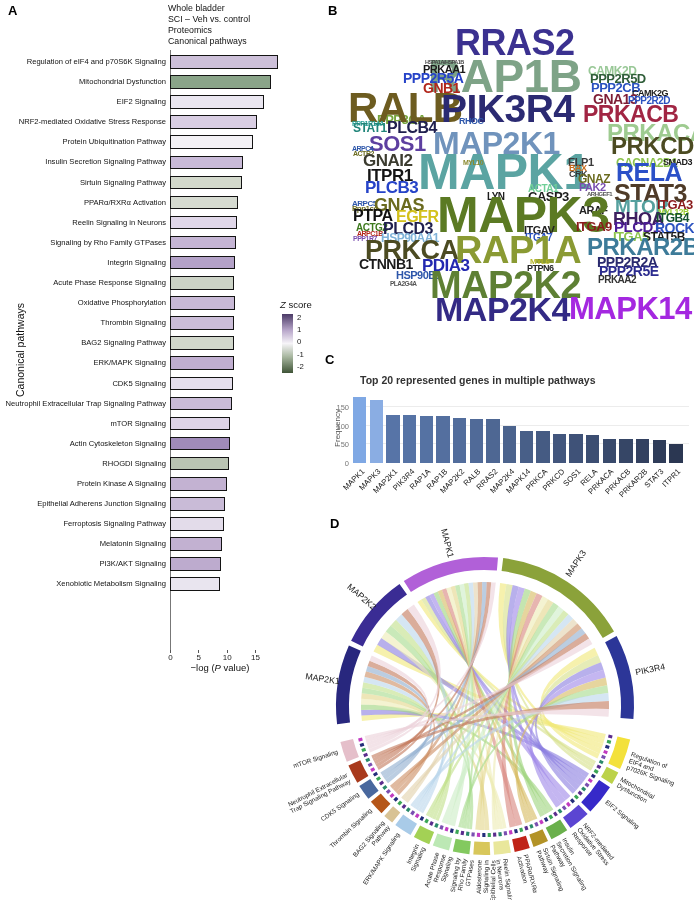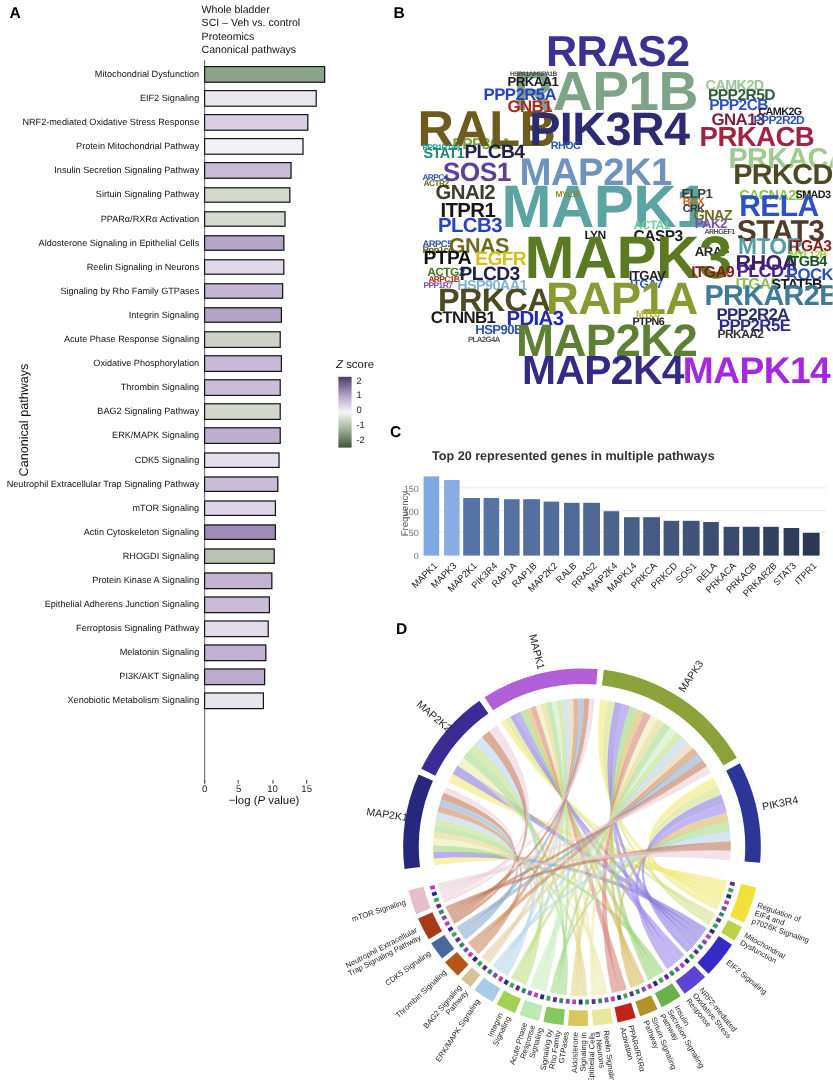--- a/index.html
+++ b/index.html
@@ -52,65 +52,65 @@
   <div id="a-title">
       <div>Whole bladder</div>
       <div>SCI – Veh vs. control</div>
       <div>Proteomics</div>
       <div>Canonical pathways</div>
     </div>
   <div id="a-ylabel">Canonical pathways</div>
   <div id="a-axis"></div>
   <div id="a-rows">
       <div class="a-row">
+        <div class="a-lab">Regulation of eIF4 and p70S6K Signaling</div>
+        <div class="a-barwrap">
+          <div class="a-bar" style="width: 106.029px; background: rgb(205, 192, 217);"></div>
+        </div>
+      </div>
+      <div class="a-row">
         <div class="a-lab">Mitochondrial Dysfunction</div>
         <div class="a-barwrap">
           <div class="a-bar" style="width: 99.225px; background: rgb(138, 164, 137);"></div>
         </div>
       </div>
       <div class="a-row">
         <div class="a-lab">EIF2 Signaling</div>
         <div class="a-barwrap">
           <div class="a-bar" style="width: 91.854px; background: rgb(234, 230, 240);"></div>
         </div>
       </div>
       <div class="a-row">
         <div class="a-lab">NRF2-mediated Oxidative Stress Response</div>
         <div class="a-barwrap">
           <div class="a-bar" style="width: 85.05px; background: rgb(217, 206, 227);"></div>
         </div>
       </div>
       <div class="a-row">
-        <div class="a-lab">Protein Mitochondrial Pathway</div>
+        <div class="a-lab">Protein Ubiquitination Pathway</div>
         <div class="a-barwrap">
           <div class="a-bar" style="width: 81.081px; background: rgb(243, 241, 245);"></div>
         </div>
       </div>
       <div class="a-row">
         <div class="a-lab">Insulin Secretion Signaling Pathway</div>
         <div class="a-barwrap">
           <div class="a-bar" style="width: 70.875px; background: rgb(201, 186, 216);"></div>
         </div>
       </div>
       <div class="a-row">
         <div class="a-lab">Sirtuin Signaling Pathway</div>
         <div class="a-barwrap">
           <div class="a-bar" style="width: 69.741px; background: rgb(211, 217, 204);"></div>
         </div>
       </div>
       <div class="a-row">
         <div class="a-lab">PPARα/RXRα Activation</div>
         <div class="a-barwrap">
           <div class="a-bar" style="width: 65.772px; background: rgb(214, 219, 209);"></div>
-        </div>
-      </div>
-      <div class="a-row">
-        <div class="a-lab">Aldosterone Signaling in Epithelial Cells</div>
-        <div class="a-barwrap">
-          <div class="a-bar" style="width: 65.205px; background: rgb(182, 165, 201);"></div>
         </div>
       </div>
       <div class="a-row">
         <div class="a-lab">Reelin Signaling in Neurons</div>
         <div class="a-barwrap">
           <div class="a-bar" style="width: 65.205px; background: rgb(224, 215, 233);"></div>
         </div>
       </div>
       <div class="a-row">
         <div class="a-lab">Signaling by Rho Family GTPases</div>

